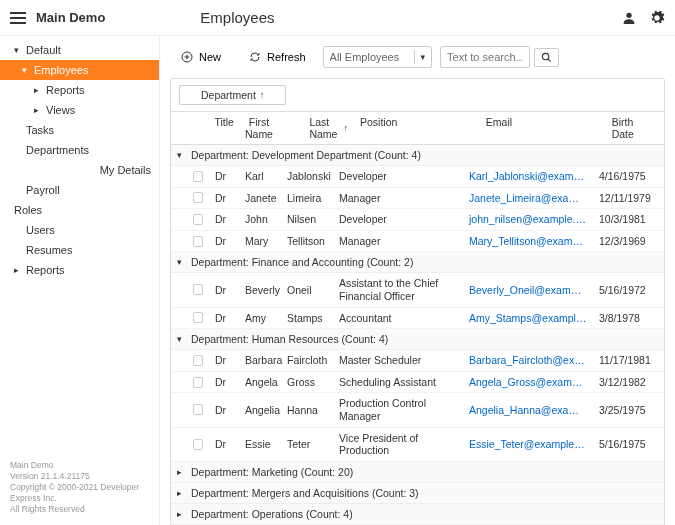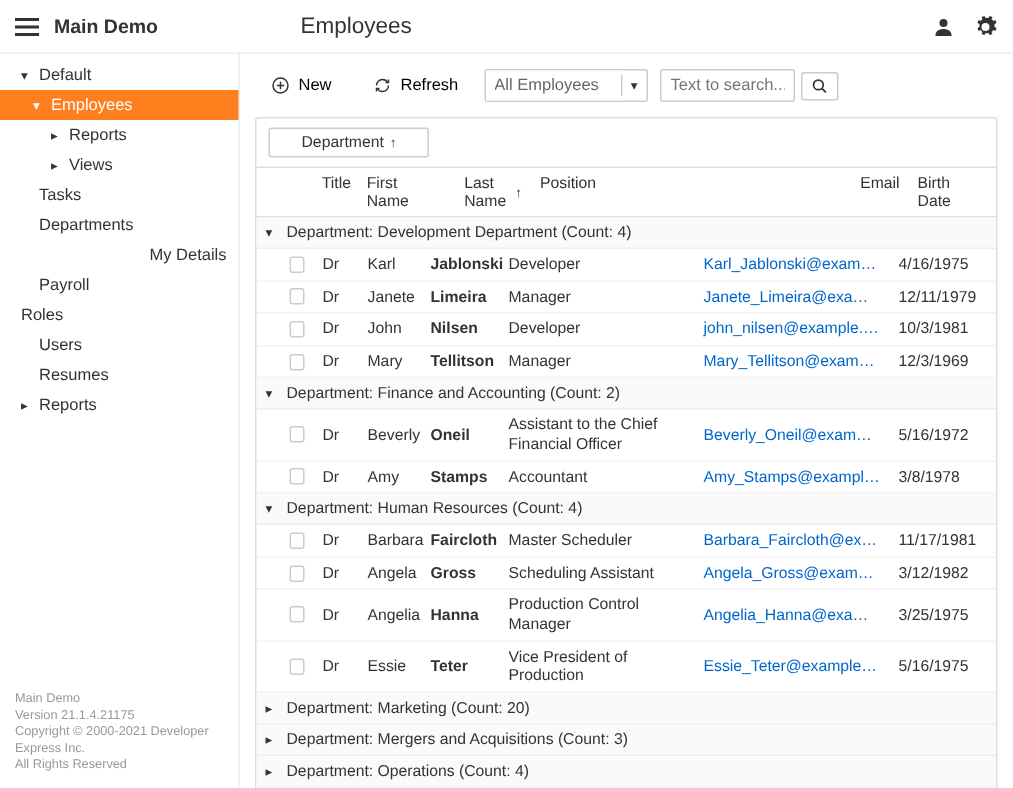--- a/index.html
+++ b/index.html
@@ -25,29 +25,29 @@
 .select input { border:none; padding:4px 6px; font-size:11px; width:90px; background:#fff; color:#666; outline:none; }
 .select .caret-btn { border-left:1px solid #ccc; padding:2px 6px; cursor:pointer; font-size:9px; }
 .search-wrap { display:inline-flex; align-items:center; gap:4px; }
 .search-wrap input { border:1px solid #ccc; padding:4px 6px; font-size:11px; width:90px; border-radius:2px; outline:none; }
 .search-btn { border:1px solid #ccc; padding:3px 6px; border-radius:2px; cursor:pointer; }
 .grid { border:1px solid #ddd; border-radius:2px; }
 .group-panel { padding:6px 8px; border-bottom:1px solid #ddd; }
 .group-chip { display:inline-flex; align-items:center; gap:4px; border:1px solid #ccc; padding:3px 21px; border-radius:2px; font-size:10.5px; cursor:pointer; }
 .cols { display:flex; border-bottom:1px solid #ddd; font-size:10.5px; color:#333; }
 .cols > div { padding:4px 6px; }
-.c-sel{width:22px;} .c-caret{width:16px;} .c-title{width:30px;} .c-fn{width:42px;} .c-ln{width:52px; display:flex; align-items:center; gap:2px;margin-left:24px;} .c-pos{width:130px;} .c-email{width:130px;text-align:right;} .c-bd{width:60px;}
+.c-sel{width:22px;} .c-caret{width:16px;} .c-title{width:30px;} .c-fn{width:42px;text-align:center;} .c-ln{width:52px; display:flex; align-items:center; gap:2px;margin-left:24px;} .c-pos{width:130px;} .c-email{width:130px;} .c-bd{width:60px;}
 .group-row { display:flex; align-items:center; gap:4px; padding:4px 6px; border-bottom:1px solid #eee; font-size:10.5px; cursor:pointer; background:#fafafa; }
 .group-row .tri { font-size:9px; width:10px; }
 .row { display:flex; border-bottom:1px solid #f2f2f2; font-size:10.5px; align-items:center; }
 .row > div { padding:4px 6px; }
 .row .chk { width:22px; display:flex; justify-content:center; }
 .row .chk span { width:11px; height:11px; border:1px solid #ccc; display:inline-block; border-radius:2px; }
 .row .spacer { width:16px; }
-.row .title{width:30px;} .row .fn{width:42px;} .row .ln{width:52px;font-weight:bold;} .row .pos{width:130px; line-height:1.2;} .row .email{width:130px; color:#0066cc; overflow:hidden; text-overflow:ellipsis; white-space:nowrap;} .row .bd{width:60px;}
+.row .title{width:30px;} .row .fn{width:42px;} .row .ln{width:52px;} .row .pos{width:130px; line-height:1.2;} .row .email{width:130px; color:#0066cc; overflow:hidden; text-overflow:ellipsis; white-space:nowrap;} .row .bd{width:60px;}
 .sort-arrow { font-size:9px; }
 svg { display:block; }
 </style>
 </head>
 <body>
 
 <div class="topbar">
   <div class="hamburger">
       <span></span>
       <span></span>

